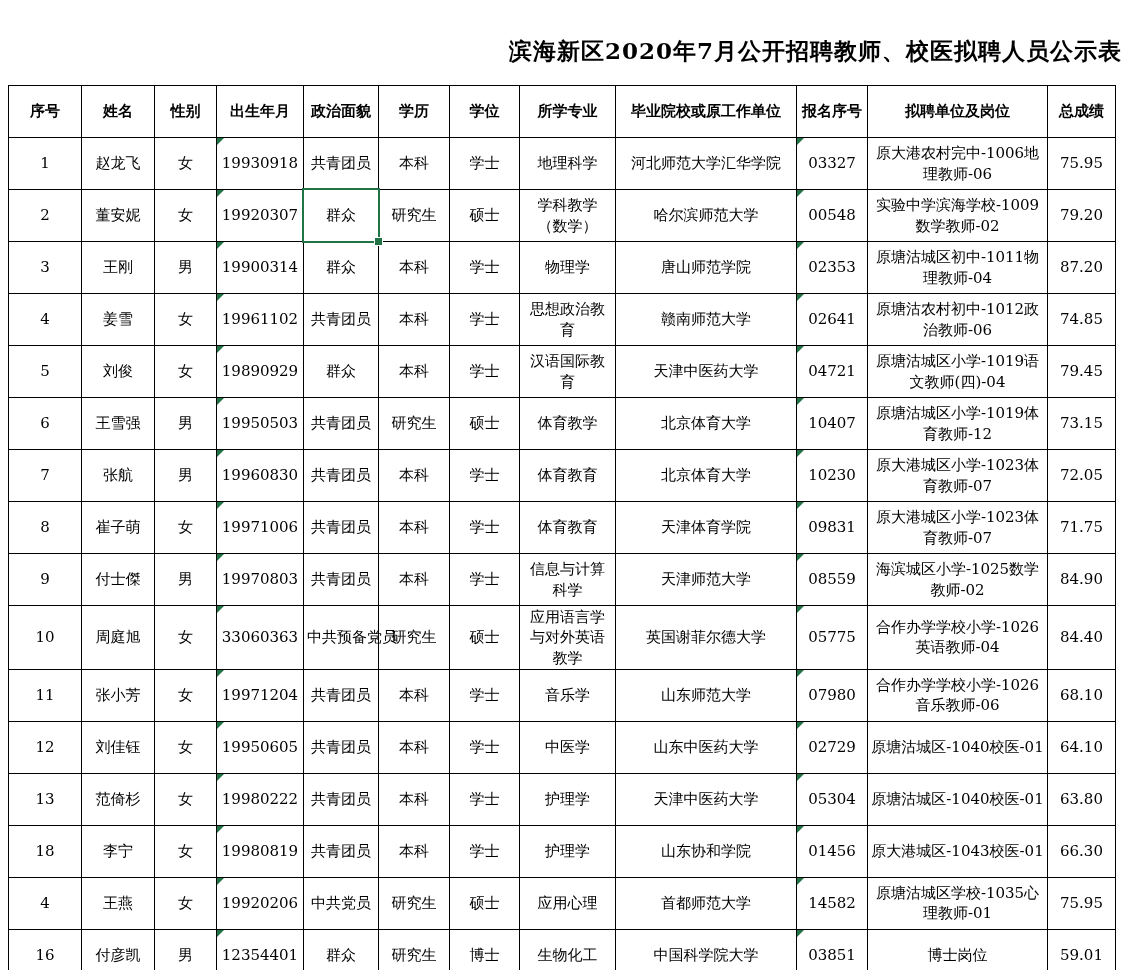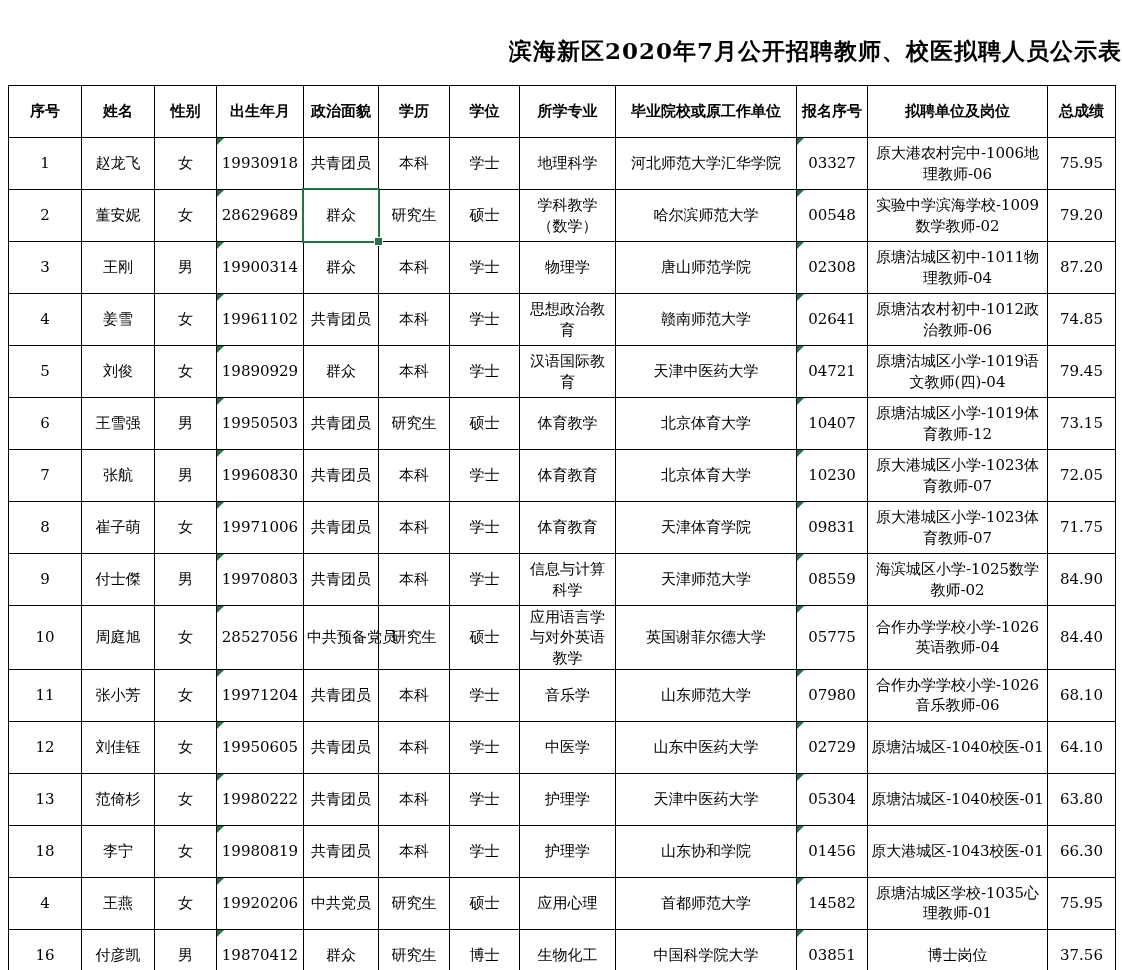--- a/index.html
+++ b/index.html
@@ -121,41 +121,41 @@
           <td><span>地理科学</span></td>
           <td><span>河北师范大学汇华学院</span></td>
           <td><span>03327</span><i class="flag-tri"></i></td>
           <td><span>原大港农村完中-1006地理教师-06</span></td>
           <td><span>75.95</span></td>
         </tr>
         <tr>
           <td><span>2</span></td>
           <td><span>董安妮</span></td>
           <td><span>女</span></td>
-          <td><span>28629689</span><i class="flag-tri"></i></td>
+          <td><span>19920307</span><i class="flag-tri"></i></td>
           <td class="selected-cell"><span>群众</span><i class="fill-handle"></i></td>
           <td><span>研究生</span></td>
           <td><span>硕士</span></td>
           <td><span>学科教学（数学）</span></td>
           <td><span>哈尔滨师范大学</span></td>
           <td><span>00548</span><i class="flag-tri"></i></td>
           <td><span>实验中学滨海学校-1009数学教师-02</span></td>
           <td><span>79.20</span></td>
         </tr>
         <tr>
           <td><span>3</span></td>
           <td><span>王刚</span></td>
           <td><span>男</span></td>
           <td><span>19900314</span><i class="flag-tri"></i></td>
           <td><span>群众</span></td>
           <td><span>本科</span></td>
           <td><span>学士</span></td>
           <td><span>物理学</span></td>
           <td><span>唐山师范学院</span></td>
-          <td><span>02308</span><i class="flag-tri"></i></td>
+          <td><span>02353</span><i class="flag-tri"></i></td>
           <td><span>原塘沽城区初中-1011物理教师-04</span></td>
           <td><span>87.20</span></td>
         </tr>
         <tr>
           <td><span>4</span></td>
           <td><span>姜雪</span></td>
           <td><span>女</span></td>
           <td><span>19961102</span><i class="flag-tri"></i></td>
           <td><span>共青团员</span></td>
           <td><span>本科</span></td>
@@ -233,21 +233,21 @@
           <td><span>信息与计算科学</span></td>
           <td><span>天津师范大学</span></td>
           <td><span>08559</span><i class="flag-tri"></i></td>
           <td><span>海滨城区小学-1025数学教师-02</span></td>
           <td><span>84.90</span></td>
         </tr>
         <tr>
           <td><span>10</span></td>
           <td><span>周庭旭</span></td>
           <td><span>女</span></td>
-          <td><span>28527056</span><i class="flag-tri"></i></td>
+          <td><span>33060363</span><i class="flag-tri"></i></td>
           <td class="nowrap-overflow"><span>中共预备党员</span></td>
           <td><span>研究生</span></td>
           <td><span>硕士</span></td>
           <td><span>应用语言学与对外英语教学</span></td>
           <td><span>英国谢菲尔德大学</span></td>
           <td><span>05775</span><i class="flag-tri"></i></td>
           <td><span>合作办学学校小学-1026英语教师-04</span></td>
           <td><span>84.40</span></td>
         </tr>
         <tr>
@@ -317,25 +317,25 @@
           <td><span>应用心理</span></td>
           <td><span>首都师范大学</span></td>
           <td><span>14582</span><i class="flag-tri"></i></td>
           <td><span>原塘沽城区学校-1035心理教师-01</span></td>
           <td><span>75.95</span></td>
         </tr>
         <tr>
           <td><span>16</span></td>
           <td><span>付彦凯</span></td>
           <td><span>男</span></td>
-          <td><span>19870412</span><i class="flag-tri"></i></td>
+          <td><span>12354401</span><i class="flag-tri"></i></td>
           <td><span>群众</span></td>
           <td><span>研究生</span></td>
           <td><span>博士</span></td>
           <td><span>生物化工</span></td>
           <td><span>中国科学院大学</span></td>
           <td><span>03851</span><i class="flag-tri"></i></td>
           <td><span>博士岗位</span></td>
-          <td><span>37.56</span></td>
+          <td><span>59.01</span></td>
         </tr>
       </tbody>
   </table>
 </div>
 
 </body></html>

